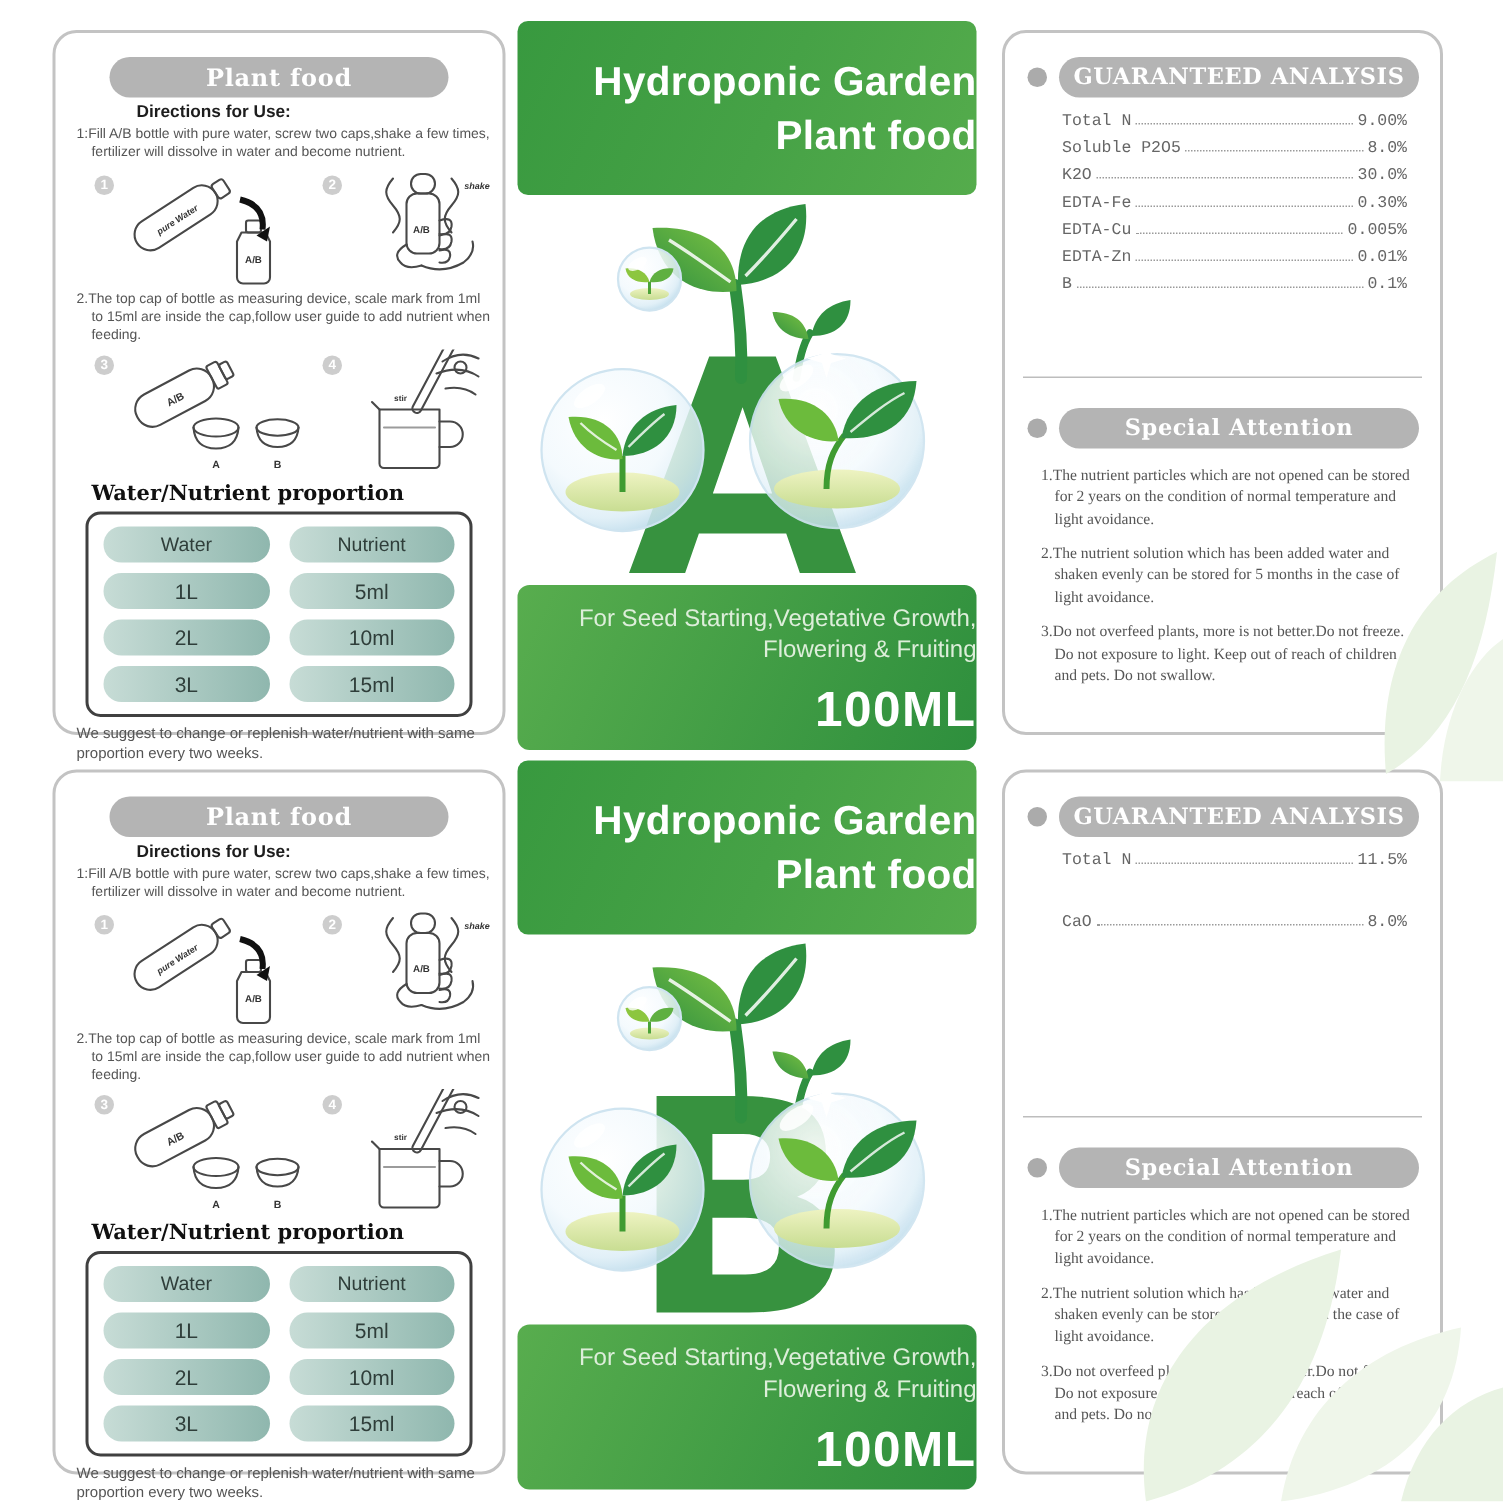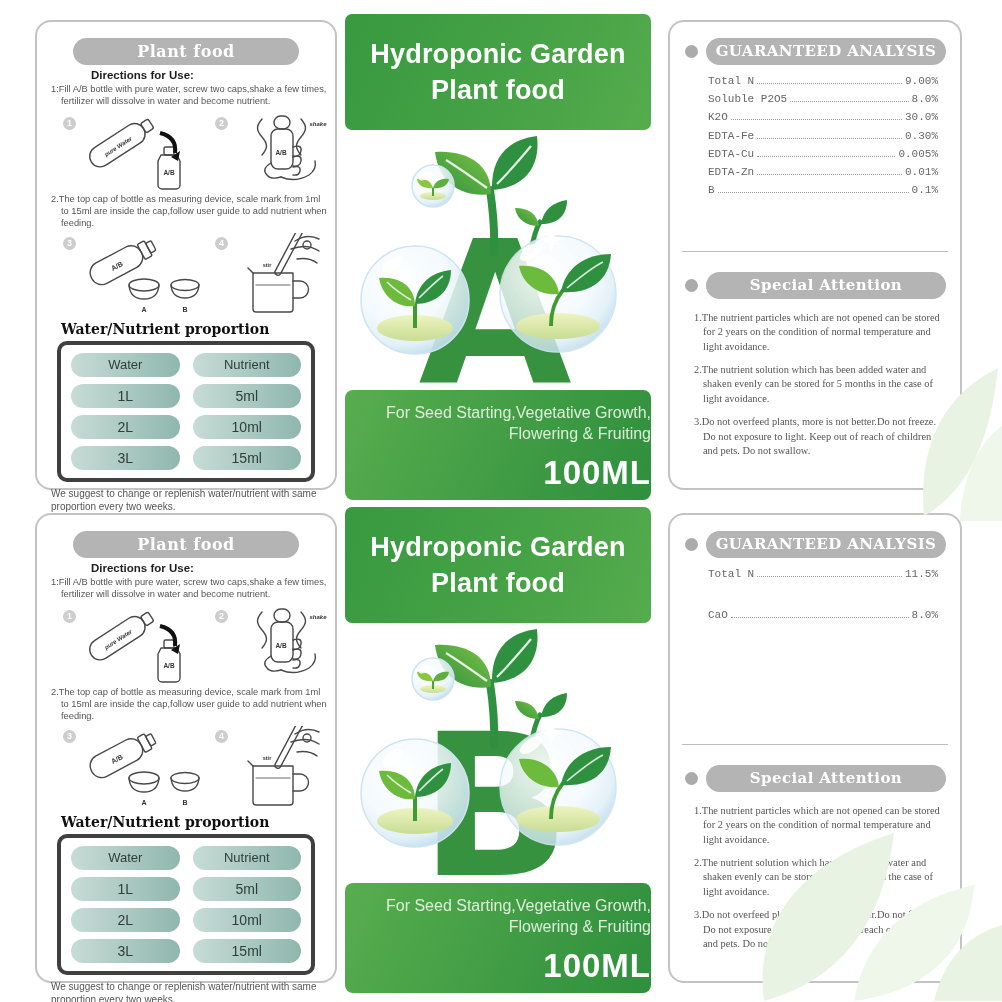--- a/index.html
+++ b/index.html
@@ -14,33 +14,33 @@
            color:#fff;font-family:"DejaVu Serif",serif;font-weight:bold;font-size:16px;
            text-align:center;line-height:27px;letter-spacing:.5px;}
   .dir-title{margin:4px 14px 2px;font-size:11.5px;font-weight:bold;color:#1d1d1d;padding-left:40px;}
   .step{margin:0 8px 0 14px;font-size:9.3px;color:#555;line-height:1.33;padding-left:10px;text-indent:-10px;}
   .fig-row{position:relative;height:80px;margin:3px 6px 2px;}
   .fig-num{position:absolute;width:13px;height:13px;border-radius:50%;background:#cdcdcd;color:#fff;
            font-size:9px;font-weight:bold;text-align:center;line-height:13px;}
   .fig{position:absolute;}
   .fig svg text{stroke:none;}
   .prop-title{margin:4px 0 4px 24px;font-family:"DejaVu Serif",serif;font-weight:bold;font-size:14px;color:#101010;}
-  .prop-box{margin:0 auto;width:258px;box-sizing:border-box;border:4px solid #404040;border-radius:10px;
+  .prop-box{margin:0 auto;width:258px;box-sizing:border-box;border:2px solid #404040;border-radius:10px;
             padding:8px 10px;display:grid;grid-template-columns:1fr 1fr;gap:7px 13px;}
   .prop-row{display:contents;}
   .prop-pill{height:24px;border-radius:12px;background:linear-gradient(90deg,#c7dcd6,#8fb7ae);
              text-align:center;line-height:24px;font-size:13px;color:#2f3e3a;}
   .prop-pill.val{font-size:14px;}
   .prop-note{margin:5px 14px 0;font-size:10px;color:#555;line-height:1.3;}
 
   
   .center{position:absolute;left:345px;top:0;width:306px;height:496px;}
   .c-header{position:absolute;top:6px;left:0;right:0;height:116px;border-radius:7px;
             background:linear-gradient(115deg,#38993f 0%,#46a246 55%,#55ac4c 100%);
-            color:#fff;display:flex;flex-direction:column;justify-content:center;align-items:center;
+            color:#fff;display:flex;flex-direction:column;justify-content:center;align-items:flex-end;
             font-weight:bold;font-size:27px;line-height:1.35;letter-spacing:.2px;}
   .c-art{position:absolute;top:122px;left:0;width:306px;height:258px;}
   .big-letter{font-family:"DejaVu Sans",sans-serif;font-weight:bold;font-size:198px;fill:#37923f;}
   .c-banner{position:absolute;top:382px;left:0;right:0;height:110px;border-radius:8px;
             background:linear-gradient(115deg,#58ad4e,#2e8f3d);text-align:right;}
   .banner-usage{padding-top:13px;font-size:16px;line-height:1.3;color:#ddeeda;}
   .banner-volume{margin-top:9px;font-size:33px;font-weight:bold;color:#fff;letter-spacing:1px;}
 
   
   .card-right{left:668px;top:12px;width:294px;height:470px;}

